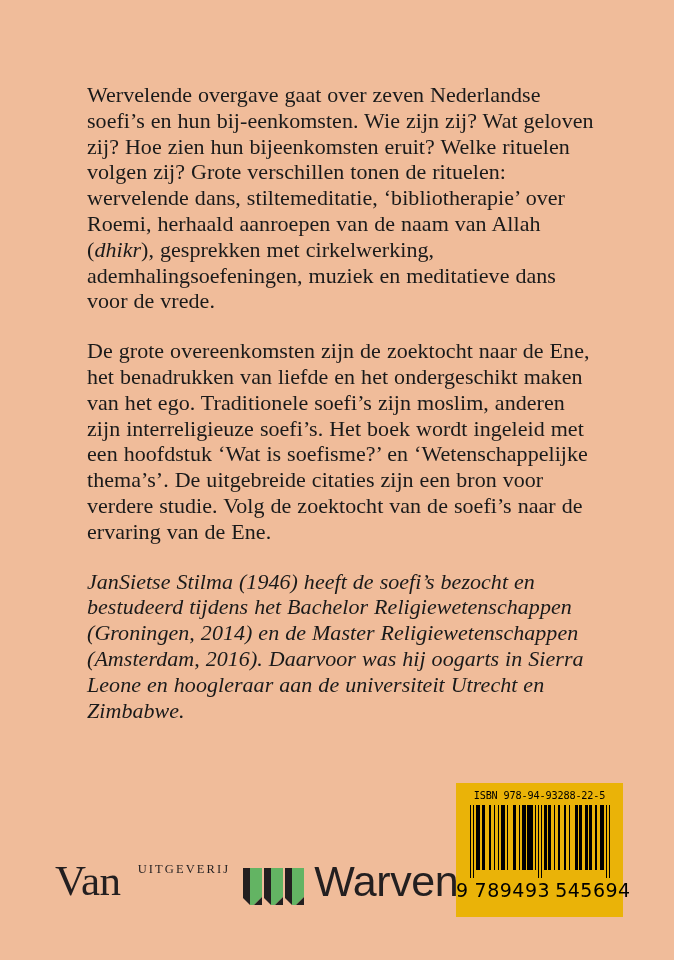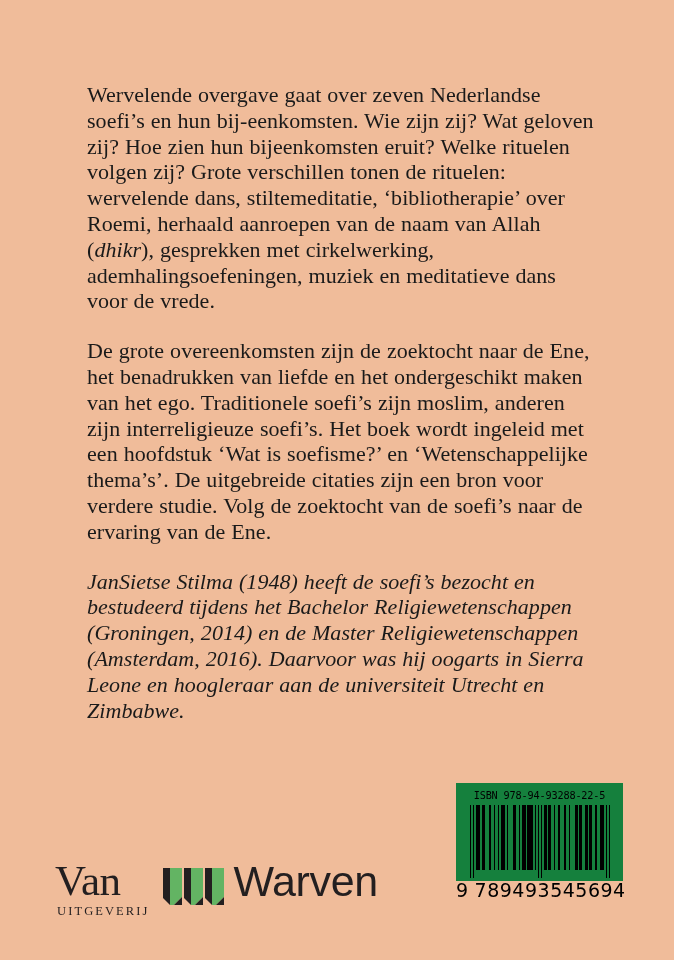--- a/index.html
+++ b/index.html
@@ -58,42 +58,42 @@
     position: absolute;
     left: 55px;
     bottom: 38px;
     height: 62px;
     display: flex;
     align-items: flex-start;
   }
 
   .logo-van-wrap {
     display: flex;
-    flex-direction: column;
+    flex-direction: row;
     align-items: flex-start;
     justify-content: flex-start;
   }
 
   .logo-van {
     font-family: "Liberation Serif", serif;
     font-size: 43px;
     line-height: 42px;
     font-weight: 400;
     color: #231f20;
     letter-spacing: -0.4px;
   }
 
   .logo-sub {
     font-family: "Liberation Serif", serif;
     font-size: 12.5px;
     line-height: 13px;
     letter-spacing: 2.1px;
     color: #231f20;
     margin-top: 3px;
-    margin-left: 2px;
+    margin-left: 17px;
     text-align: center;
   }
 
   .logo-mark {
     margin-left: 12px;
     margin-right: 10px;
     margin-top: 4px;
     display: block;
   }
 
@@ -106,22 +106,22 @@
     letter-spacing: -0.4px;
     margin-top: 0px;
   }
 
   
   .barcode-box {
     position: absolute;
     left: 456px;
     top: 783px;
     width: 167px;
-    height: 98px;
-    background: #15803d;
+    height: 134px;
+    background: #eab308;
     box-sizing: border-box;
     padding: 0;
   }
 
   .barcode-isbn {
     font-family: "DejaVu Sans Mono", monospace;
     font-size: 10.2px;
     letter-spacing: -0.15px;
     text-align: center;
     color: #000;
@@ -142,31 +142,32 @@
     letter-spacing: 0.5px;
     margin-top: 1px;
     white-space: nowrap;
   }
 
   .bd-lead {
     margin-right: 6px;
   }
 
   .bd-group {
+    margin-right: 5px;
   }
 </style>
 </head>
 <body>
 
 <div class="cover">
 
   <div class="blurb">
     <p class="para">Wervelende overgave gaat over zeven Nederlandse soefi’s en hun bij-eenkomsten. Wie zijn zij? Wat geloven zij? Hoe zien hun bijeenkomsten eruit? Welke rituelen volgen zij? Grote verschillen tonen de rituelen: wervelende dans, stiltemeditatie, ‘bibliotherapie’ over Roemi, herhaald aanroepen van de naam van Allah (<em>dhikr</em>), gesprekken met cirkelwerking, ademhalingsoefeningen, muziek en meditatieve dans voor de vrede.</p>
     <p class="para">De grote overeenkomsten zijn de zoektocht naar de Ene, het benadrukken van liefde en het ondergeschikt maken van het ego. Traditionele soefi’s zijn moslim, anderen zijn interreligieuze soefi’s. Het boek wordt ingeleid met een hoofdstuk ‘Wat is soefisme?’ en ‘Wetenschappelijke thema’s’. De uitgebreide citaties zijn een bron voor verdere studie. Volg de zoektocht van de soefi’s naar de ervaring van de Ene.</p>
-    <p class="para bio">JanSietse Stilma (1948) heeft de soefi’s bezocht en bestudeerd tijdens het Bachelor Religiewetenschappen (Groningen, 2014) en de Master Religiewetenschappen (Amsterdam, 2016). Daarvoor was hij oogarts in Sierra Leone en hoogleraar aan de universiteit Utrecht en Zimbabwe.</p>
+    <p class="para bio">JanSietse Stilma (1946) heeft de soefi’s bezocht en bestudeerd tijdens het Bachelor Religiewetenschappen (Groningen, 2014) en de Master Religiewetenschappen (Amsterdam, 2016). Daarvoor was hij oogarts in Sierra Leone en hoogleraar aan de universiteit Utrecht en Zimbabwe.</p>
   </div>
 
   <div class="logo">
     <div class="logo-van-wrap">
       <div class="logo-van">Van</div>
       <div class="logo-sub">UITGEVERIJ</div>
     </div>
 
     <span class="logo-mark">
       <svg width="62" height="45" viewBox="0 0 62 45" xmlns="http://www.w3.org/2000/svg">

